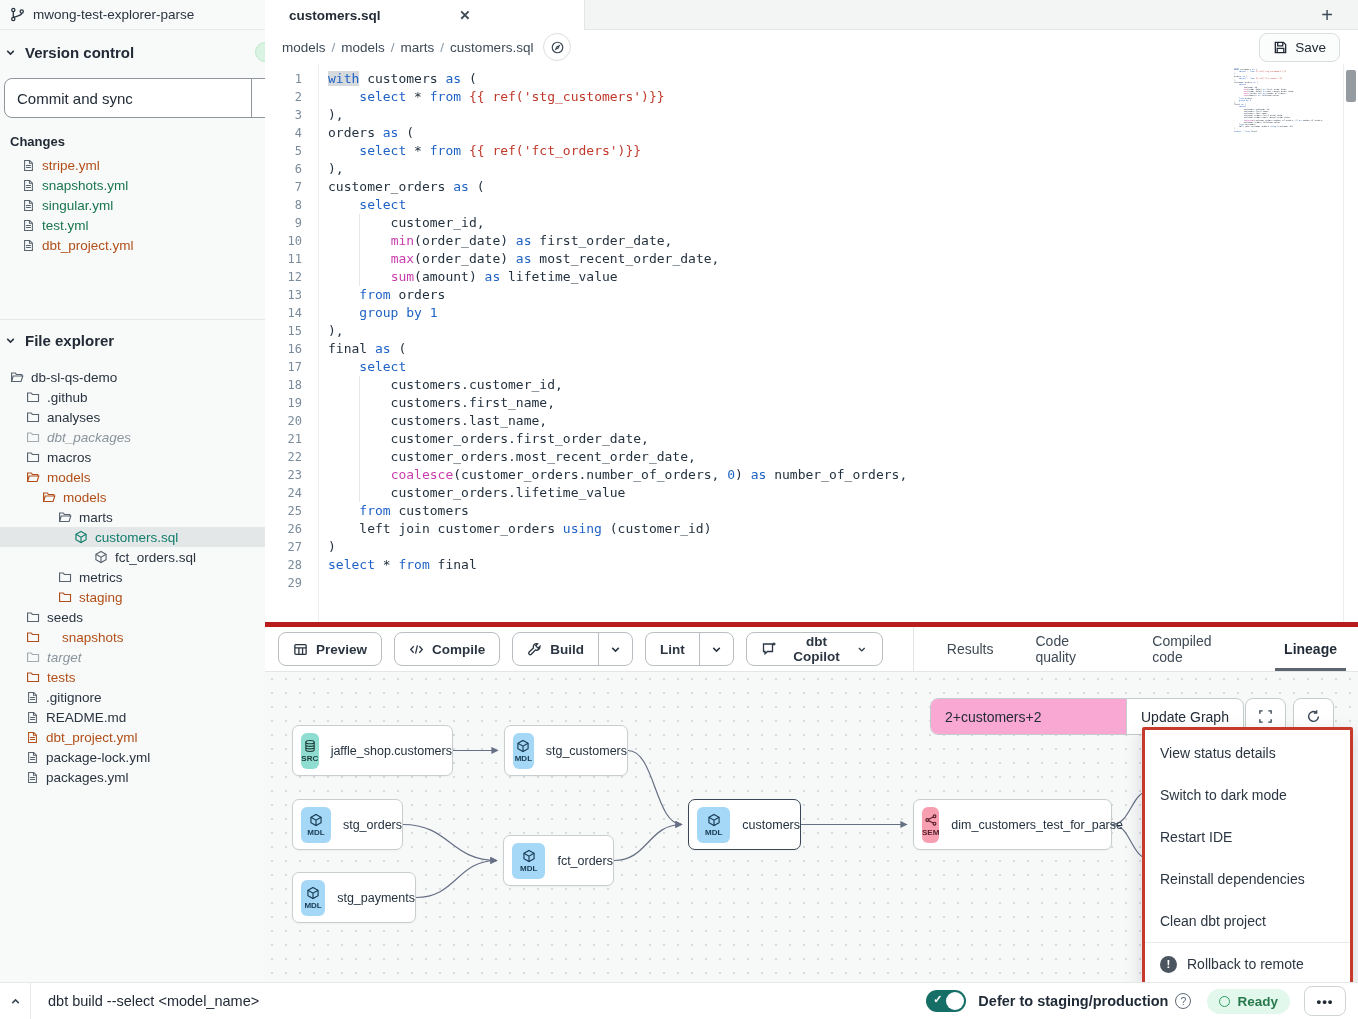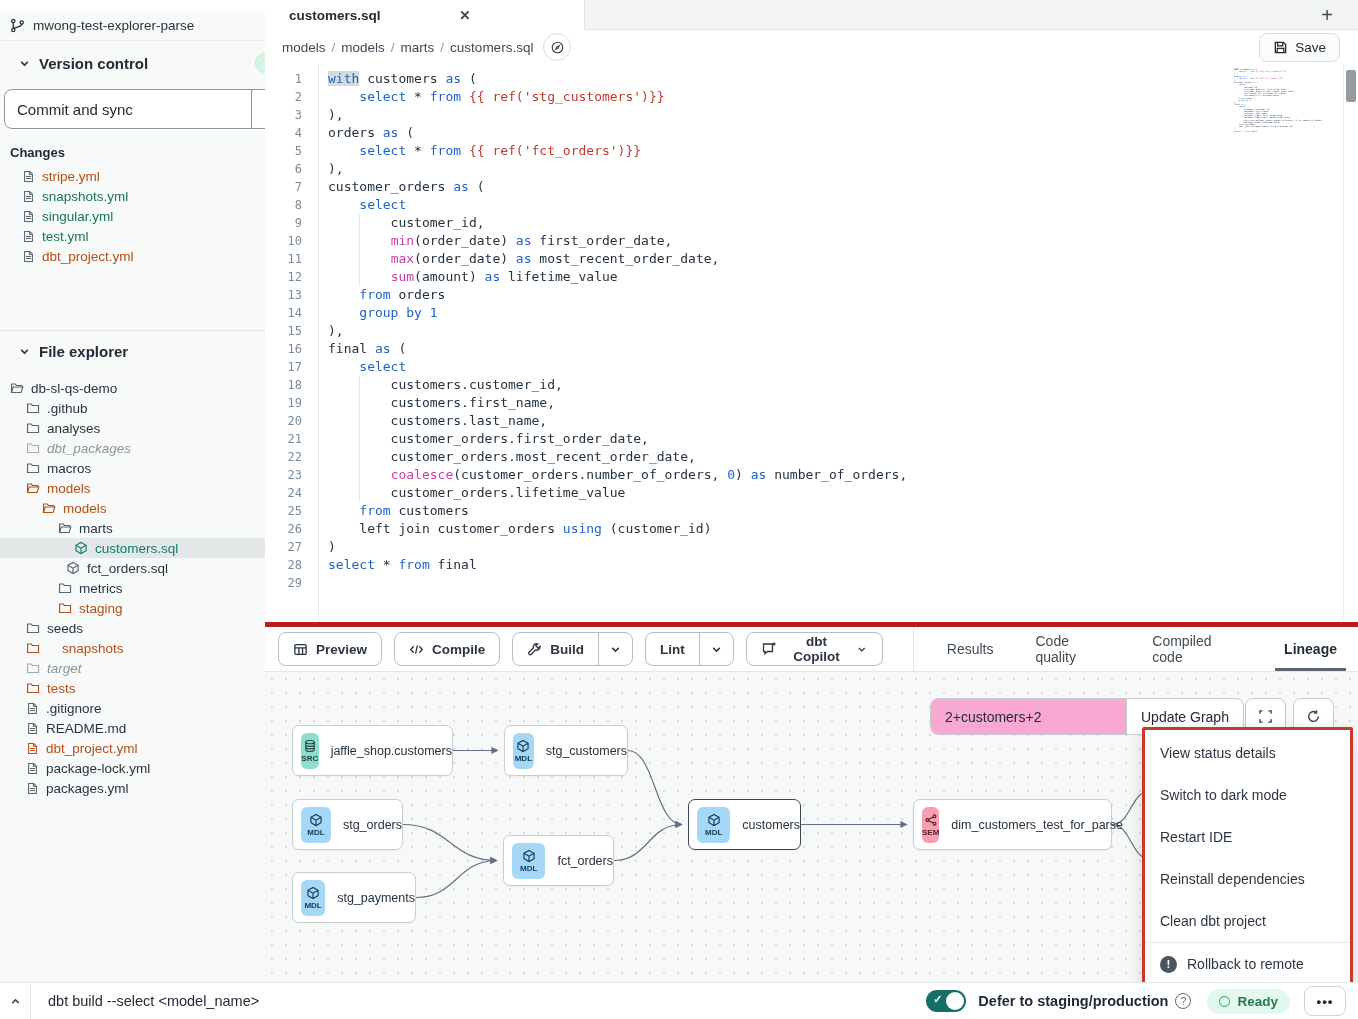--- a/index.html
+++ b/index.html
@@ -2,24 +2,24 @@
 <html><head>
 <meta charset="utf-8">
 <style>
   *{box-sizing:border-box;margin:0;padding:0}
   body{font-family:"Liberation Sans",sans-serif;color:#2a3440;background:#fff}
   .app{position:relative;width:1358px;height:1019px;background:#fff;overflow:hidden}
   .ic{display:inline-flex;align-items:center;justify-content:center;flex:0 0 auto}
   .ic svg{display:block}
 
   
-  .sidebar{position:absolute;left:0;top:11px;width:295px;bottom:37px;background:#f8f9f9;border-right:1px solid #e4e7e7;overflow:hidden}
+  .sidebar{position:absolute;left:0;top:0;width:295px;bottom:37px;background:#f8f9f9;border-right:1px solid #e4e7e7;overflow:hidden}
   .branch-row{height:30px;display:flex;align-items:center;gap:8px;padding:0 10px;border-bottom:1px solid #e7eaea;font-size:13.5px;color:#2a3440}
   .branch-row .spacer{flex:1}
-  .vc-head,.fe-head{display:flex;align-items:center;gap:8px;padding:12px 12px 8px 18px}
+  .vc-head,.fe-head{display:flex;align-items:center;gap:8px;padding:12px 12px 8px 4px}
   .sec-title{font-size:15px;font-weight:bold;color:#222b36}
   .vc-badge{margin-left:auto;min-width:27px;height:20px;border-radius:11px;background:#d9f4e3;color:#1d7a4f;font-size:12.5px;font-weight:bold;display:flex;align-items:center;justify-content:center;border:1px solid #bfe9cf}
   .commit-split{display:flex;margin:8px 4px 14px 4px;height:40px;border:1px solid #8f969c;border-radius:8px;background:#fff;overflow:hidden}
   .commit-main{flex:1;display:flex;align-items:center;padding-left:12px;font-size:15px;color:#222b36;cursor:pointer}
   .commit-caret{width:38px;border-left:1px solid #8f969c;display:flex;align-items:center;justify-content:center;color:#3c4956}
   .changes-label{font-size:13px;font-weight:bold;padding:2px 10px 6px;color:#222b36}
   .chg{display:flex;align-items:center;gap:7px;height:20px;padding:0 12px 0 22px;font-size:13.5px}
   .chg .lbl{flex:1;white-space:nowrap;overflow:hidden}
   .chg .st{font-weight:bold;font-size:12.5px}
   .chg.mod,.chg.mod .st{color:#b24f18}
@@ -303,21 +303,21 @@
         </div>
         <div class="trow selected" style="padding-left: 74px;">
           <span class="ic ticon">
             <svg width="14" height="14" viewBox="0 0 16 16" fill="none" stroke="currentColor" stroke-width="1.3">
               <path d="M8 1.6l5.8 3.3v6.2L8 14.4l-5.8-3.3V4.9z"></path>
               <path d="M2.2 4.9L8 8.2l5.8-3.3M8 8.2v6.2"></path>
             </svg>
           </span>
           <span class="lbl">customers.sql</span>
         </div>
-        <div class="trow " style="padding-left: 66px;">
+        <div class="trow " style="padding-left: 94px;">
           <span class="ic ticon">
             <svg width="14" height="14" viewBox="0 0 16 16" fill="none" stroke="currentColor" stroke-width="1.3">
               <path d="M8 1.6l5.8 3.3v6.2L8 14.4l-5.8-3.3V4.9z"></path>
               <path d="M2.2 4.9L8 8.2l5.8-3.3M8 8.2v6.2"></path>
             </svg>
           </span>
           <span class="lbl">fct_orders.sql</span>
         </div>
         <div class="trow " style="padding-left: 58px;">
           <span class="ic ticon">

